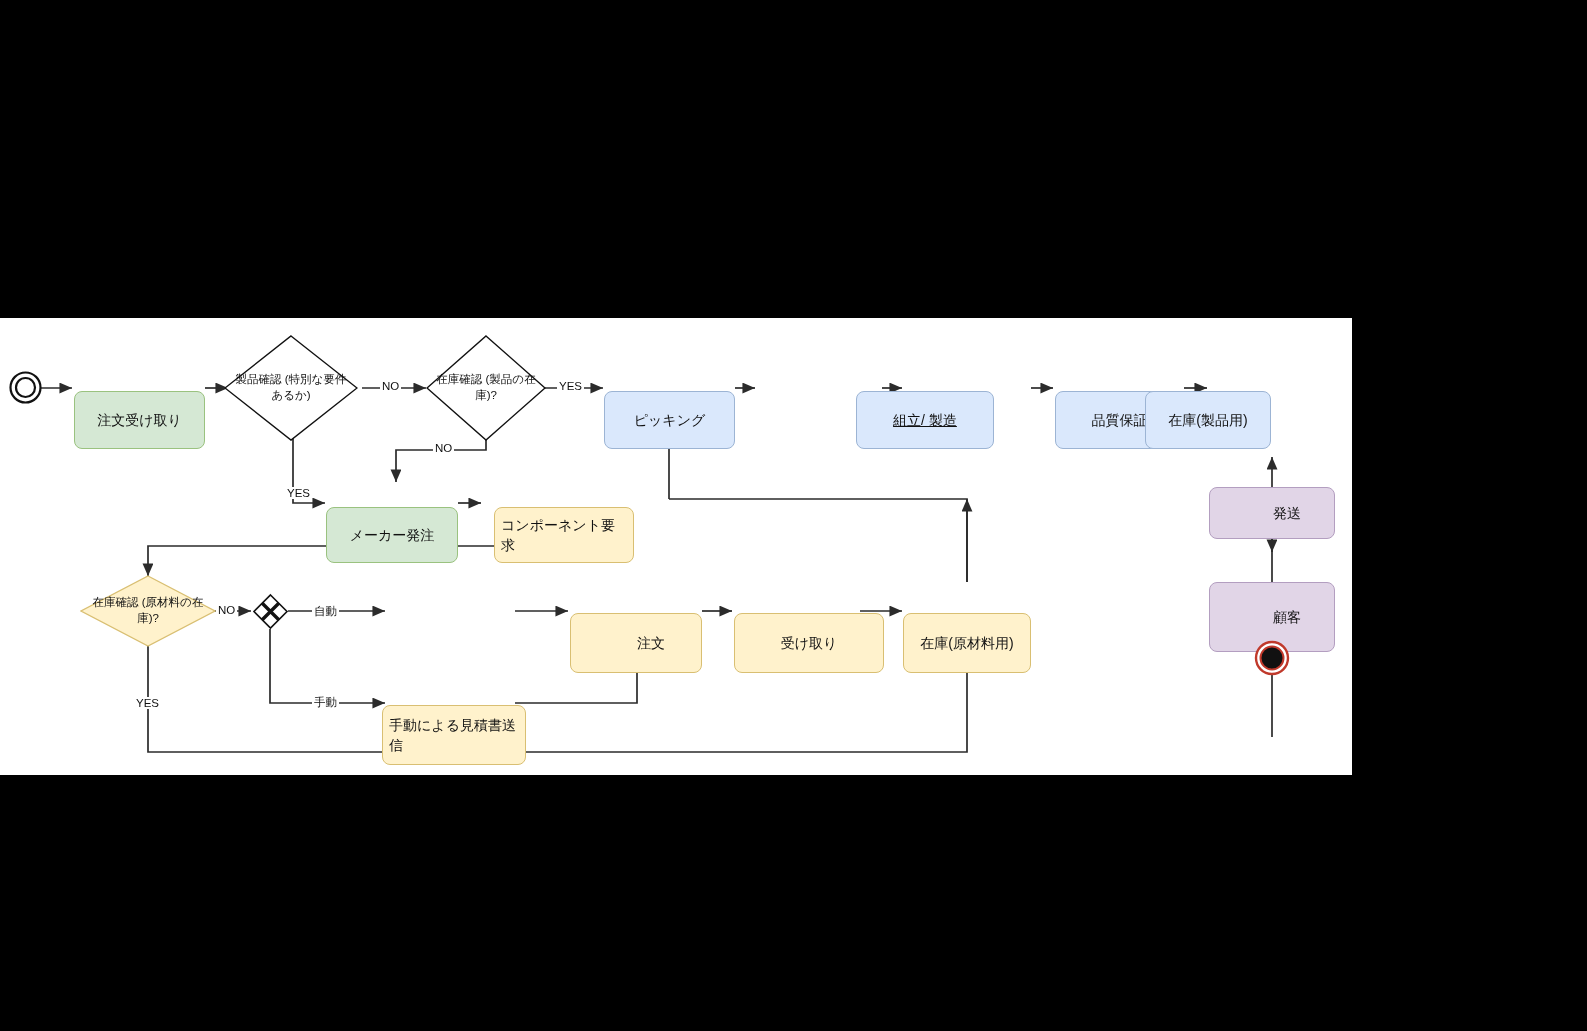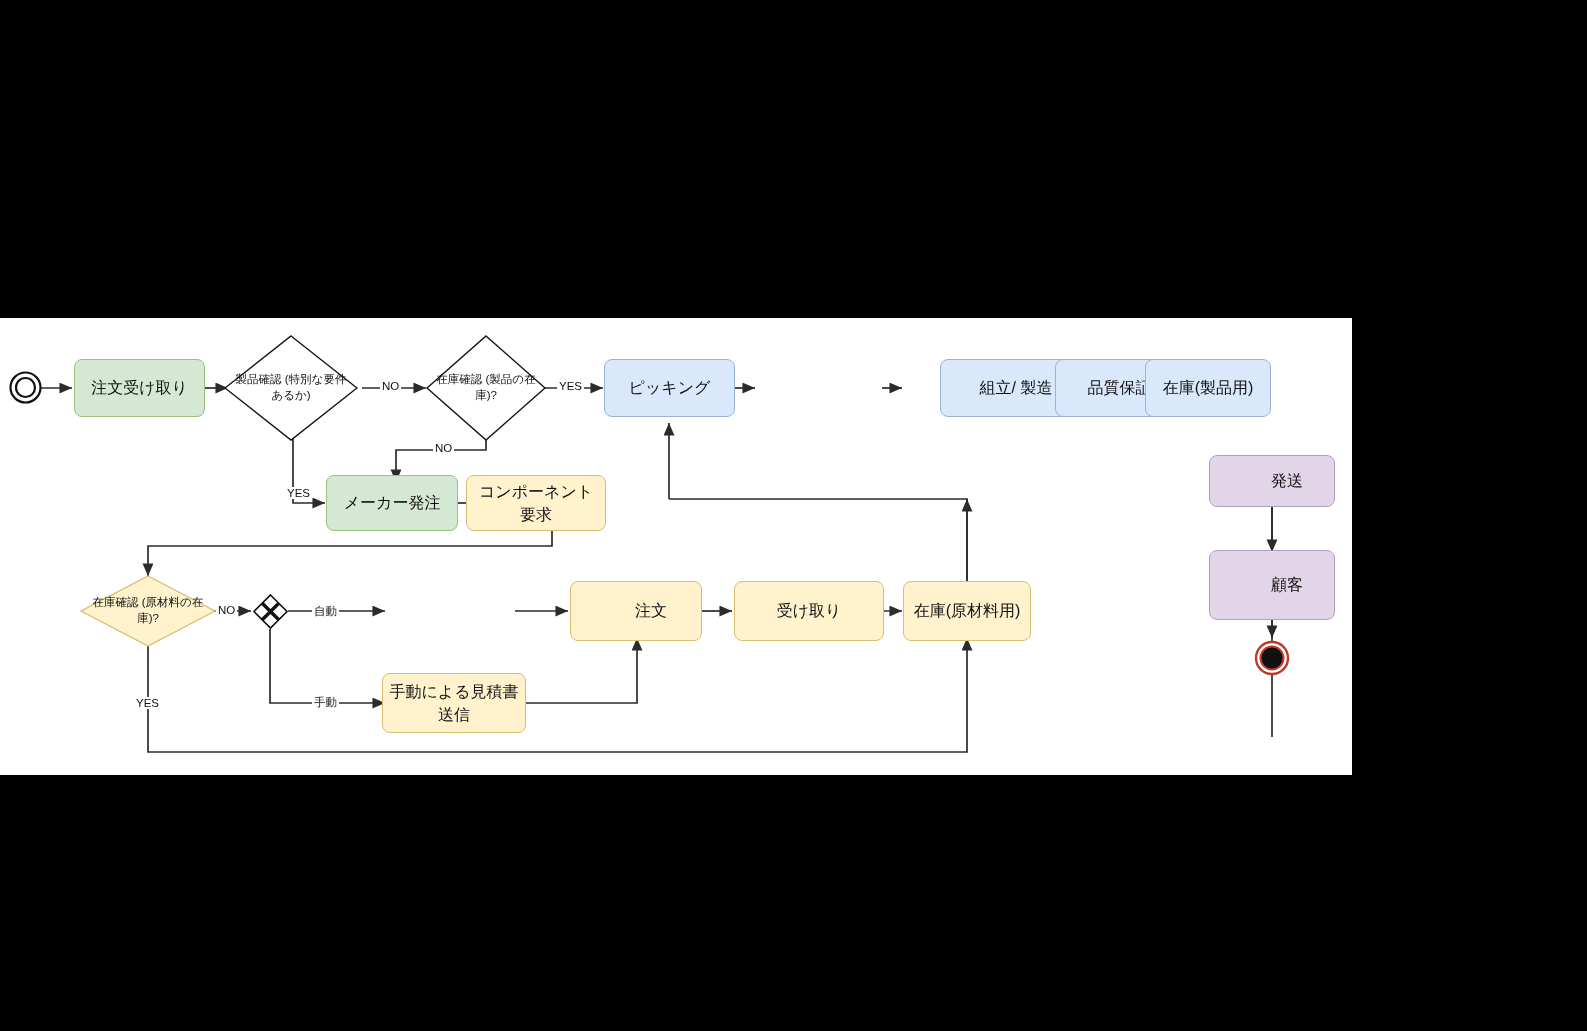--- a/index.html
+++ b/index.html
@@ -33,28 +33,29 @@
     width: 1352px;
     height: 457px;
     overflow: visible;
   }
   .node {
     position: absolute;
     box-sizing: border-box;
     display: flex;
     align-items: center;
     justify-content: center;
-    text-align: center;
+    text-align: left;
     border-radius: 8px;
     border: 1px solid #9aa3ae;
     color: #111111;
-    font-size: 16px;
+    font-size: 14px;
     line-height: 1.45;
     padding: 2px 6px;
     z-index: 3;
+    margin-top: 32px;
   }
   .node.green  { background: #d5e8d4; border-color: #9ac27f; }
   .node.blue   { background: #dae8fc; border-color: #9cb4d4; }
   .node.purple { background: #e1d5e7; border-color: #b39ec0; padding-left: 36px; }
   .node.yellow { background: #fff2cc; border-color: #d9bf72; }
 
   .diamond {
     position: absolute;
     z-index: 3;
   }
@@ -185,21 +186,21 @@
     <div class="diamond" style="left:426px; top:17px; width:120px; height:106px;">
       <svg class="shape" viewBox="0 0 120 106" preserveAspectRatio="none">
         <polygon points="60,1 119,53 60,105 1,53" fill="#ffffff" stroke="#111111" stroke-width="1.4"></polygon>
       </svg>
       <div class="dlabel">在庫確認 (製品の在庫)?</div>
     </div>
 
     <div class="node blue" style="left:604px; top:41px; width:131px; height:58px;">
       <span>ピッキング</span>
     </div>
-    <div class="node blue" style="left:940px; top:41px; width:152px; height:58px;">
+    <div class="node blue" style="left:856px; top:41px; width:138px; height:58px;text-decoration:underline;">
       <span>組立/ 製造</span>
     </div>
     <div class="node blue" style="left:1055px; top:41px; width:129px; height:58px;">
       <span>品質保証</span>
     </div>
     <div class="node blue" style="left:1145px; top:41px; width:126px; height:58px;">
       <span>在庫(製品用)</span>
     </div>
 
     <div class="node purple" style="left:1209px; top:137px; width:126px; height:52px;">
@@ -212,21 +213,21 @@
     <div class="terminal" style="left:1253px; top:321px; width:38px; height:38px;">
       <svg width="38" height="38" viewBox="0 0 38 38">
         <circle cx="19" cy="19" r="16" fill="#ffffff" stroke="#c0392b" stroke-width="2.4"></circle>
         <circle cx="19" cy="19" r="11.5" fill="#111111" stroke="#c0392b" stroke-width="2"></circle>
       </svg>
     </div>
 
     <div class="node green" style="left:326px; top:157px; width:132px; height:56px;">
       <span>メーカー発注</span>
     </div>
-    <div class="node yellow" style="left:466px; top:157px; width:140px; height:56px;">
+    <div class="node yellow" style="left:494px; top:157px; width:140px; height:56px;">
       <span>コンポーネント要求</span>
     </div>
 
     <div class="diamond" style="left:80px; top:257px; width:136px; height:72px;">
       <svg class="shape" viewBox="0 0 136 72" preserveAspectRatio="none">
         <polygon points="68,1 135,36 68,71 1,36" fill="#fff2cc" stroke="#d9bf72" stroke-width="1.4"></polygon>
       </svg>
       <div class="dlabel">在庫確認 (原材料の在庫)?</div>
     </div>
 

